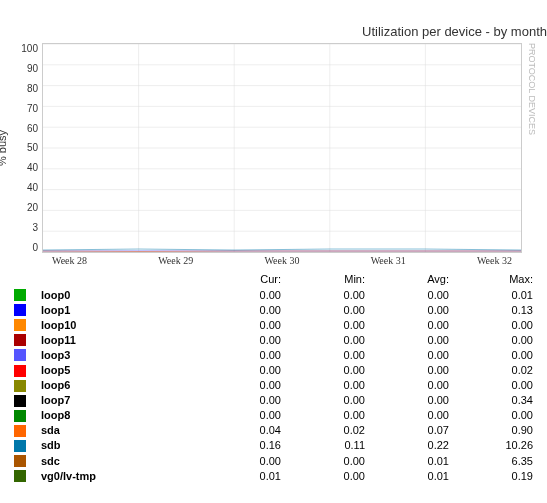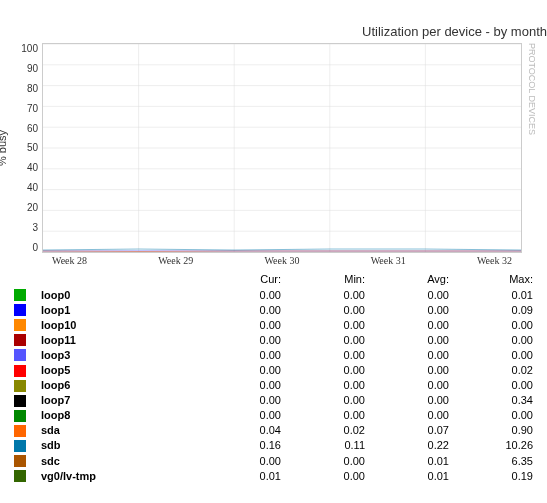--- a/index.html
+++ b/index.html
@@ -181,21 +181,21 @@
       <td class="col-val">0.01</td>
     </tr>
           <tr>
       <td style="width:14px;">
         <span class="color-swatch" style="background:#0000ff;"></span>
       </td>
       <td class="col-name">loop1</td>
       <td class="col-val">0.00</td>
       <td class="col-val">0.00</td>
       <td class="col-val">0.00</td>
-      <td class="col-val">0.09</td>
+      <td class="col-val">0.13</td>
     </tr>
           <tr>
       <td style="width:14px;">
         <span class="color-swatch" style="background:#ff8800;"></span>
       </td>
       <td class="col-name">loop10</td>
       <td class="col-val">0.00</td>
       <td class="col-val">0.00</td>
       <td class="col-val">0.00</td>
       <td class="col-val">0.00</td>

